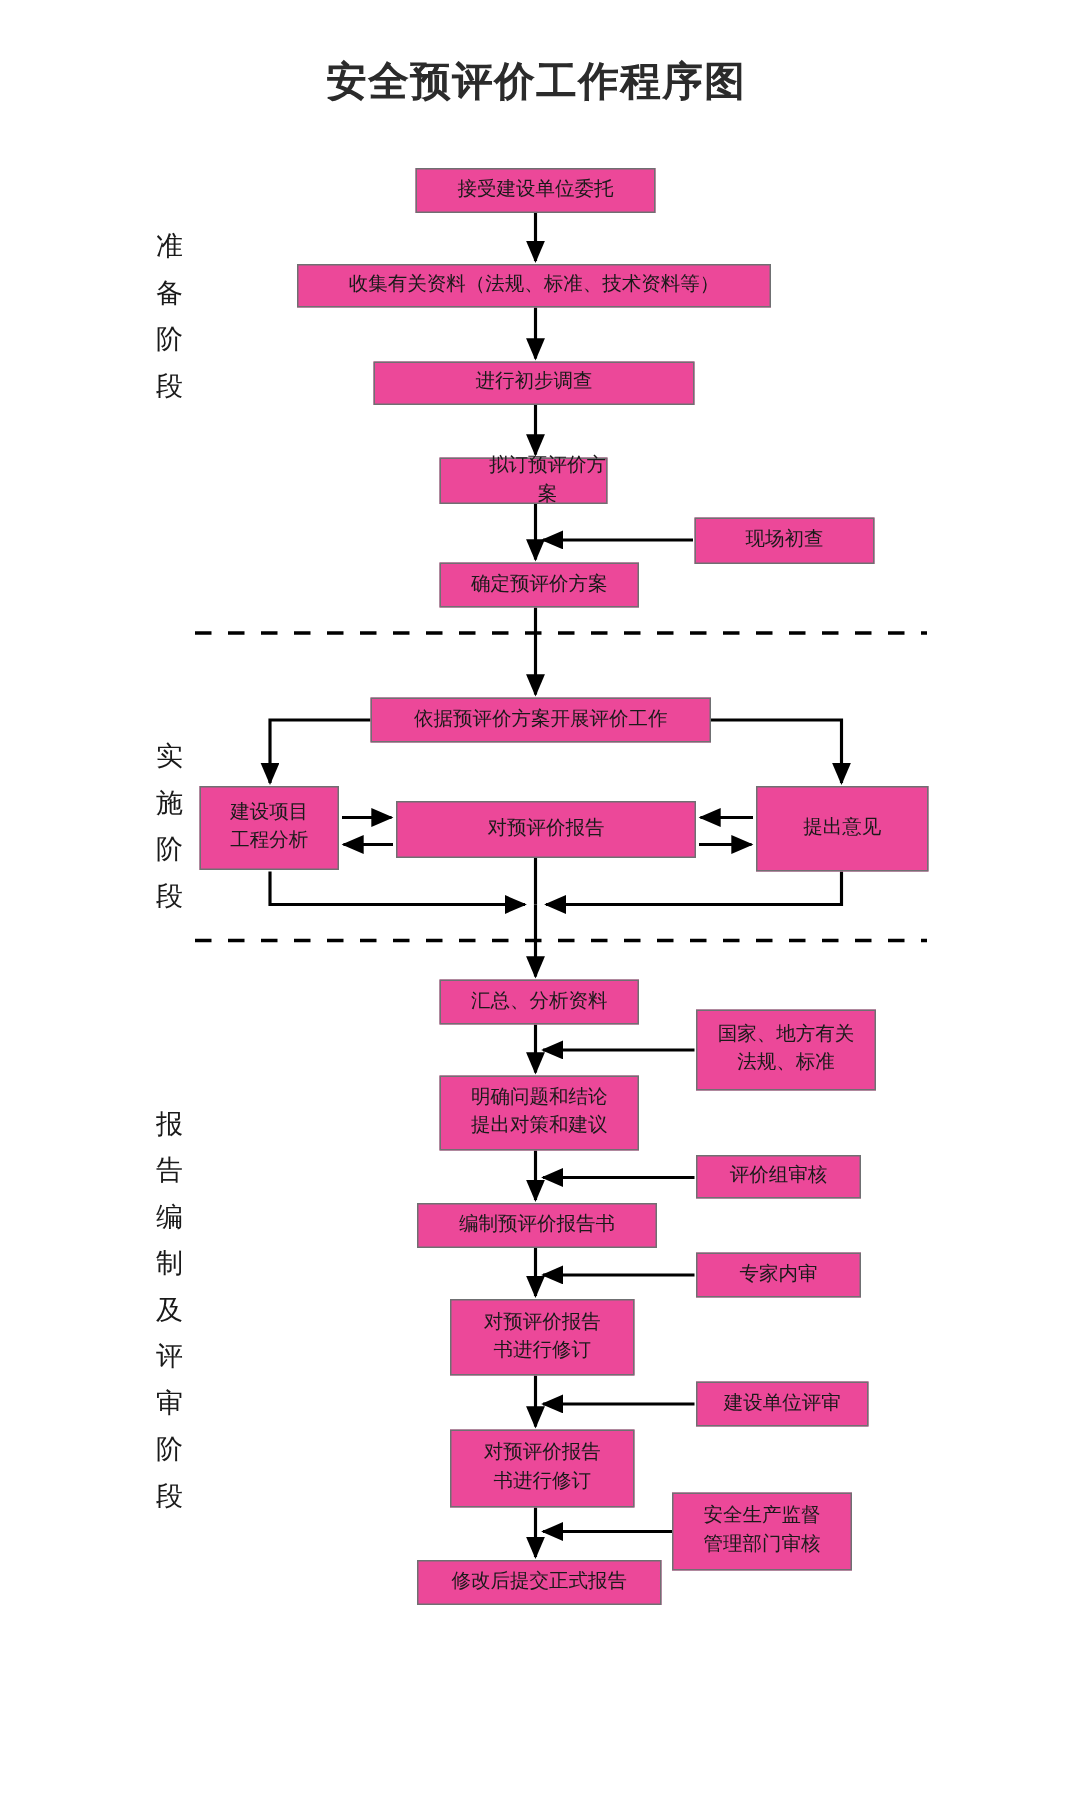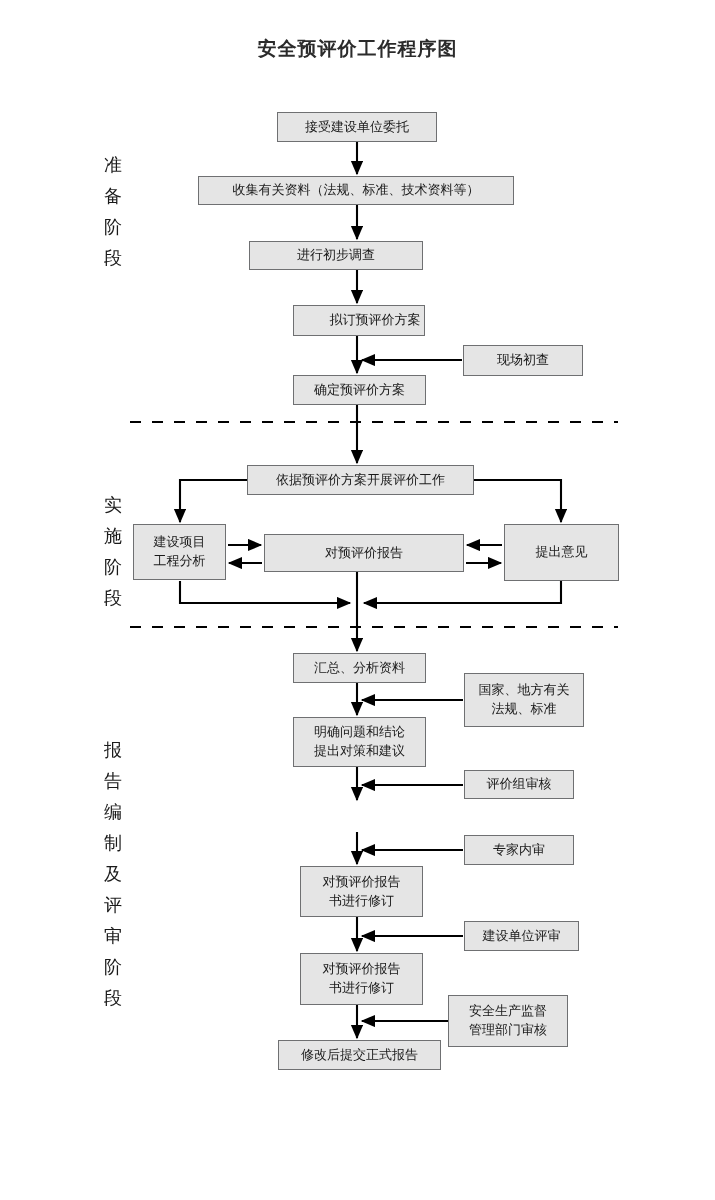--- a/index.html
+++ b/index.html
@@ -19,30 +19,30 @@
     left: 0; top: 0;
     width: 715px;
     height: 1200px;
   }
   .page-title {
     position: absolute;
     left: 0;
     top: 36px;
     width: 715px;
     text-align: center;
-    font-size: 19px;
+    font-size: 27px;
     font-weight: bold;
     color: #2b2b2b;
     letter-spacing: 1px;
     font-family: Liberation Mono, monospace;
   }
   .node {
     position: absolute;
     box-sizing: border-box;
-    background: #e5e5e5;
+    background: #ec4899;
     border: 1px solid #6f7072;
     display: flex;
     align-items: center;
     justify-content: center;
     text-align: center;
     color: #1a1a1a;
     font-size: 13px;
     line-height: 1.45;
     white-space: pre-line;
     font-family: "DejaVu Sans", "Liberation Sans", sans-serif;
@@ -122,35 +122,36 @@
       <line x1="130" y1="627" x2="618" y2="627"></line>
     </g>
   </svg>
 
   <div class="phase-label" style="left:100px; top:150px;">准备阶段</div>
   <div class="phase-label" style="left:100px; top:490px;">实施阶段</div>
   <div class="phase-label" style="left:100px; top:735px;">报告编制及评审阶段</div>
 
   <div class="node" style="left:277px; top:112px; width:160px; height:30px;">接受建设单位委托</div>
   <div class="node" style="left:198px; top:176px; width:316px; height:29px;">收集有关资料（法规、标准、技术资料等）</div>
-  <div class="node" style="left:249px; top:241px; width:174px; height:29px;text-align:right;">进行初步调查</div>
-  <div class="node" style="left:293px; top:305px; width:132px; height:31px;padding-left:32px;">拟订预评价方案</div>
+  <div class="node" style="left:249px; top:241px; width:214px; height:29px;text-align:right;">进行初步调查</div>
+  <div class="node" style="left:293px; top:305px; width:112px; height:31px;padding-left:32px;">拟订预评价方案</div>
   <div class="node" style="left:463px; top:345px; width:120px; height:31px;">现场初查</div>
   <div class="node" style="left:293px; top:375px; width:133px; height:30px;">确定预评价方案</div>
   <div class="node" style="left:247px; top:465px; width:227px; height:30px;">依据预评价方案开展评价工作</div>
   <div class="node" style="left:133px; top:524px; width:93px; height:56px;">建设项目
 工程分析</div>
   <div class="node" style="left:264px; top:534px; width:200px; height:38px;">对预评价报告</div>
   <div class="node" style="left:504px; top:524px; width:115px; height:57px;">提出意见</div>
   <div class="node" style="left:293px; top:653px; width:133px; height:30px;">汇总、分析资料</div>
   <div class="node" style="left:293px; top:717px; width:133px; height:50px;">明确问题和结论
 提出对策和建议</div>
   <div class="node" style="left:464px; top:673px; width:120px; height:54px;">国家、地方有关
 法规、标准</div>
   <div class="node" style="left:464px; top:770px; width:110px; height:29px;">评价组审核</div>
+  <div class="node" style="left:278px; top:802px; width:160px; height:30px;">编制预评价报告书</div>
   <div class="node" style="left:464px; top:835px; width:110px; height:30px;">专家内审</div>
   <div class="node" style="left:300px; top:866px; width:123px; height:51px;">对预评价报告
 书进行修订</div>
   <div class="node" style="left:464px; top:921px; width:115px; height:30px;">建设单位评审</div>
   <div class="node" style="left:300px; top:953px; width:123px; height:52px;">对预评价报告
 书进行修订</div>
   <div class="node" style="left:448px; top:995px; width:120px; height:52px;">安全生产监督
 管理部门审核</div>
   <div class="node" style="left:278px; top:1040px; width:163px; height:30px;">修改后提交正式报告</div>
 

